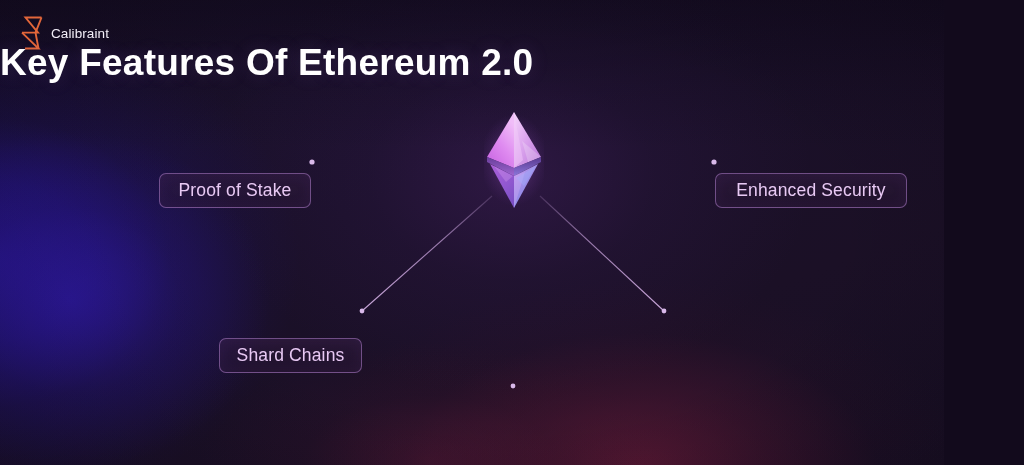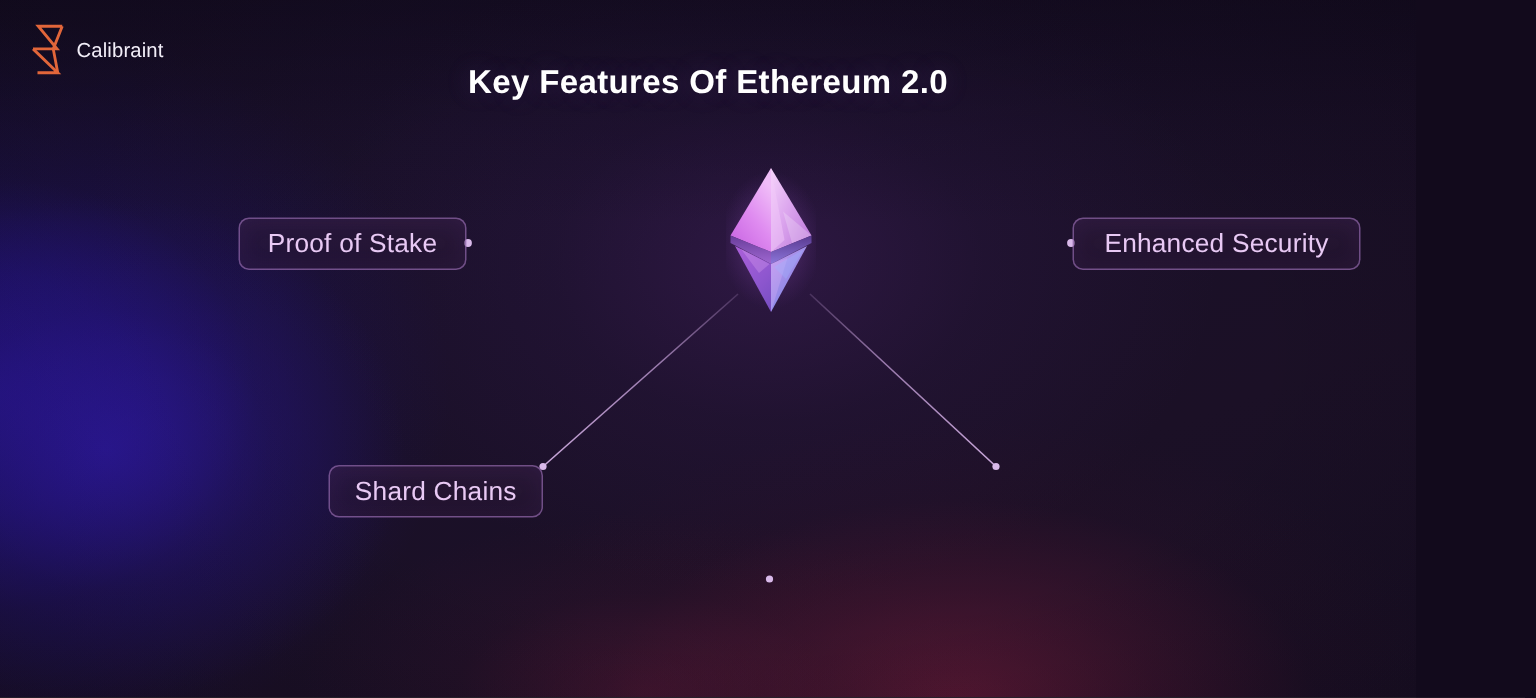--- a/index.html
+++ b/index.html
@@ -6,21 +6,21 @@
     margin: 0;
     padding: 0;
     background: #120a1c;
   }
   #stage {
     position: relative;
     width: 944px;
     height: 465px;
     overflow: hidden;
     font-family: "Liberation Sans", sans-serif;
-    background: #404040;
+    background: #15803d;
   }
   
   .bg-layer {
     position: absolute;
     inset: 0;
     pointer-events: none;
   }
   #bg-base {
     background: linear-gradient(160deg, #1c1230 0%, #1a1029 42%, #1b1026 70%, #180f24 100%);
   }
@@ -79,23 +79,22 @@
     font-weight: 400;
     letter-spacing: .1px;
   }
 
   
   #page-title {
     position: absolute;
     left: 0;
     right: 0;
     top: 42px;
-    text-align: center;
     color: #ffffff;
-    font-size: 22px;
+    font-size: 37px;
     font-weight: 700;
     letter-spacing: .25px;
     text-shadow: 0 0 18px rgba(150,110,210,0.20);
   }
 
   
   #connectors {
     position: absolute;
     inset: 0;
   }
@@ -118,20 +117,21 @@
     box-sizing: border-box;
     border: 1px solid rgba(176,128,206,0.55);
     border-radius: 7px;
     background: linear-gradient(180deg, rgba(52,30,66,0.52) 0%, rgba(40,23,52,0.50) 100%);
     color: #e8c9f4;
     font-size: 17.5px;
     font-weight: 400;
     letter-spacing: .15px;
     white-space: nowrap;
     box-shadow: 0 0 14px rgba(120,60,160,0.10) inset;
+    margin-top: 28px;
   }
   #box-proof-of-stake     { left: 159px; top: 145px; width: 152px; height: 35px; }
   #box-enhanced-security  { left: 715px; top: 145px; width: 192px; height: 35px; }
   #box-shard-chains       { left: 219px; top: 310px; width: 143px; height: 35px; }
   #box-beacon-chain       { left: 663px; top: 310px; width: 148px; height: 35px; }
   #box-improved-scalability { left: 410px; top: 385px; width: 205px; height: 35px; }
 </style>
 </head>
 <body>
 

